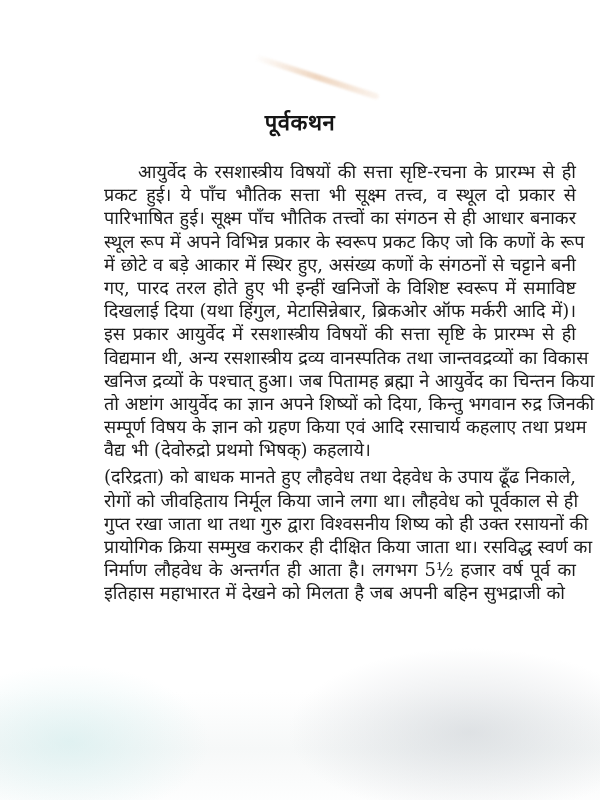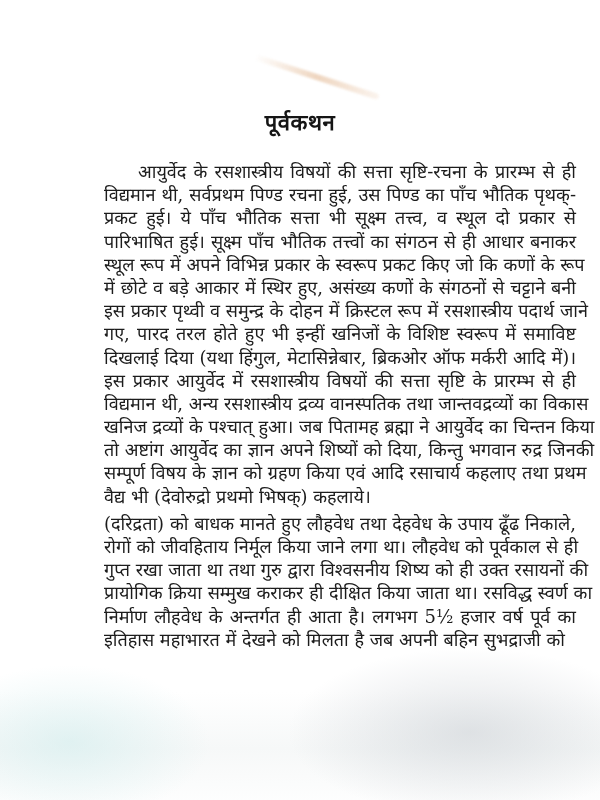--- a/index.html
+++ b/index.html
@@ -77,26 +77,24 @@
 <body>
 
 <div class="page">
   <div class="smudge"></div>
 
   <div class="title">पूर्वकथन</div>
 
   <div class="body-text">
     <div>
       <span class="line indent">आयुर्वेद के रसशास्त्रीय विषयों की सत्ता सृष्टि-रचना के प्रारम्भ से ही</span>
-      <span class="line">विद्यमान थी, सर्वप्रथम पिण्ड रचना हुई, उस पिण्ड का पाँच भौतिक पृथक्-</span>
       <span class="line">प्रकट हुई। ये पाँच भौतिक सत्ता भी सूक्ष्म तत्त्व, व स्थूल दो प्रकार से</span>
       <span class="line">पारिभाषित हुई। सूक्ष्म पाँच भौतिक तत्त्वों का संगठन से ही आधार बनाकर</span>
       <span class="line">स्थूल रूप में अपने विभिन्न प्रकार के स्वरूप प्रकट किए जो कि कणों के रूप</span>
       <span class="line">में छोटे व बड़े आकार में स्थिर हुए, असंख्य कणों के संगठनों से चट्टाने बनी</span>
-      <span class="line">इस प्रकार पृथ्वी व समुन्द्र के दोहन में क्रिस्टल रूप में रसशास्त्रीय पदार्थ जाने</span>
       <span class="line">गए, पारद तरल होते हुए भी इन्हीं खनिजों के विशिष्ट स्वरूप में समाविष्ट</span>
       <span class="line">दिखलाई दिया (यथा हिंगुल, मेटासिन्नेबार, ब्रिकओर ऑफ मर्करी आदि में)।</span>
       <span class="line">इस प्रकार आयुर्वेद में रसशास्त्रीय विषयों की सत्ता सृष्टि के प्रारम्भ से ही</span>
       <span class="line">विद्यमान थी, अन्य रसशास्त्रीय द्रव्य वानस्पतिक तथा जान्तवद्रव्यों का विकास</span>
       <span class="line">खनिज द्रव्यों के पश्चात् हुआ। जब पितामह ब्रह्मा ने आयुर्वेद का चिन्तन किया</span>
       <span class="line">तो अष्टांग आयुर्वेद का ज्ञान अपने शिष्यों को दिया, किन्तु भगवान रुद्र जिनकी</span>
       <span class="line">सम्पूर्ण विषय के ज्ञान को ग्रहण किया एवं आदि रसाचार्य कहलाए तथा प्रथम</span>
       <span class="line last">वैद्य भी (देवोरुद्रो प्रथमो भिषक्) कहलाये।</span>
     </div>
     <div class="para-gap"></div>

